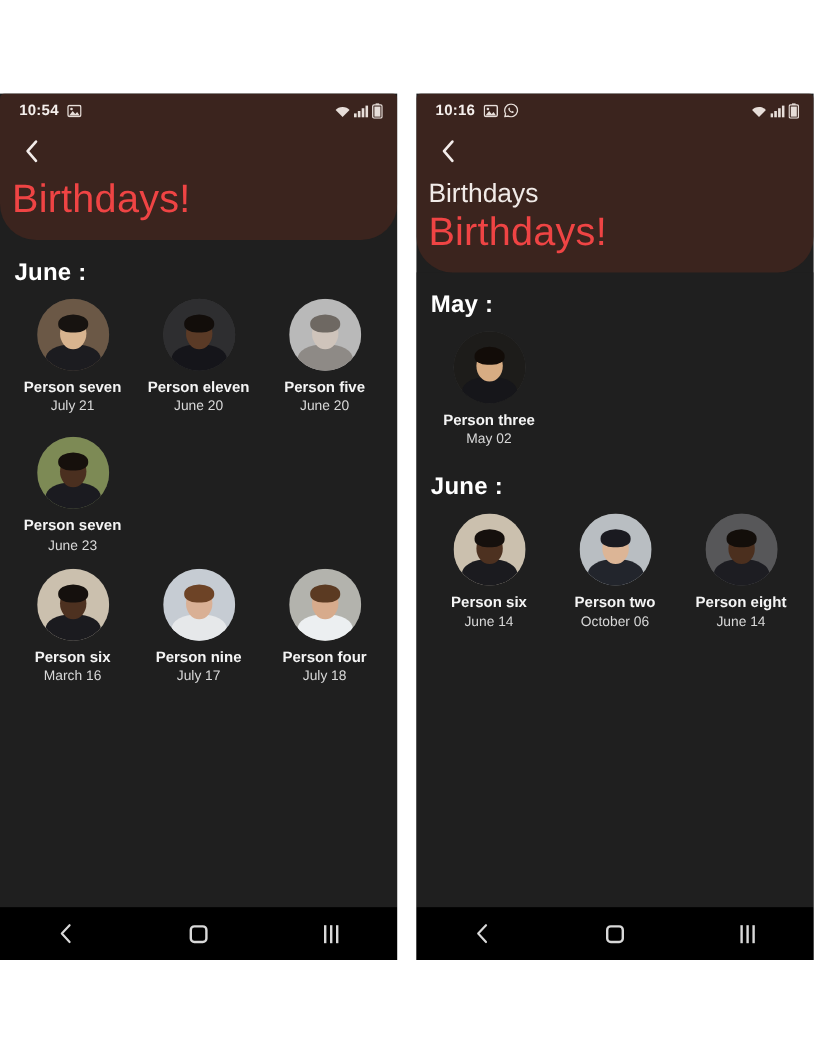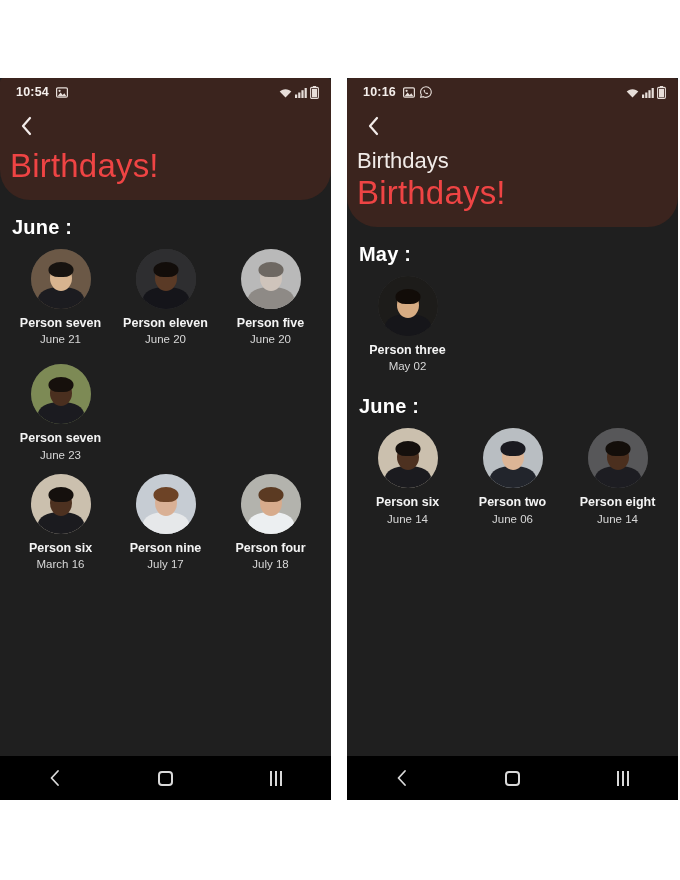--- a/index.html
+++ b/index.html
@@ -261,21 +261,21 @@
         <div class="month">June :</div>
         <div class="grid">
           <div class="person">
             <div class="avatar" title="Person twelve">
               <div class="sk" style="background:#6b5846"></div>
               <div class="torso" style="width:46px;height:26px;background:#1c1c20"></div>
               <div class="head" style="width:22px;height:26px;top:16px;background:#d8b48f"></div>
               <div class="hair" style="width:25px;height:15px;top:13px;background:#171310"></div>
             </div>
             <div class="pname">Person seven</div>
-            <div class="pdate">June 21</div>
+            <div class="pdate">July 21</div>
           </div>
           <div class="person">
             <div class="avatar" title="Person eleven">
               <div class="sk" style="background:#2e2e30"></div>
               <div class="torso" style="width:46px;height:26px;background:#15151a"></div>
               <div class="head" style="width:22px;height:26px;top:16px;background:#5a3a26"></div>
               <div class="hair" style="width:25px;height:15px;top:13px;background:#120d0a"></div>
             </div>
             <div class="pname">Person eleven</div>
             <div class="pdate">June 20</div>
@@ -432,21 +432,21 @@
             <div class="pdate">June 14</div>
           </div>
           <div class="person">
             <div class="avatar" title="Person two">
               <div class="sk" style="background:#b9bec2"></div>
               <div class="torso" style="width:46px;height:26px;background:#22252c"></div>
               <div class="head" style="width:22px;height:26px;top:16px;background:#dcb596"></div>
               <div class="hair" style="width:25px;height:15px;top:13px;background:#1a1a20"></div>
             </div>
             <div class="pname">Person two</div>
-            <div class="pdate">June 06</div>
+            <div class="pdate">October 06</div>
           </div>
           <div class="person">
             <div class="avatar" title="Person eight">
               <div class="sk" style="background:#575759"></div>
               <div class="torso" style="width:46px;height:26px;background:#1d1d22"></div>
               <div class="head" style="width:22px;height:26px;top:16px;background:#4b2f1e"></div>
               <div class="hair" style="width:25px;height:15px;top:13px;background:#130e0a"></div>
             </div>
             <div class="pname">Person eight</div>
             <div class="pdate">June 14</div>

